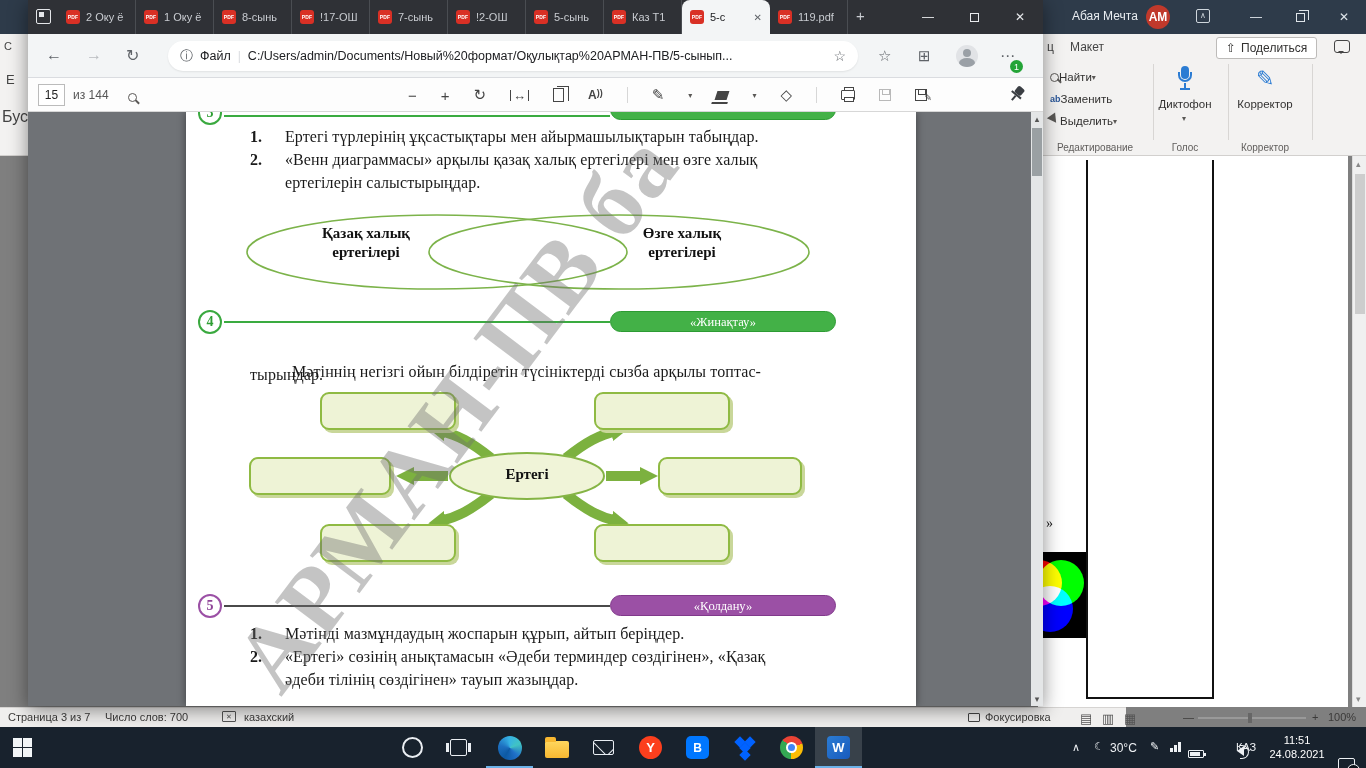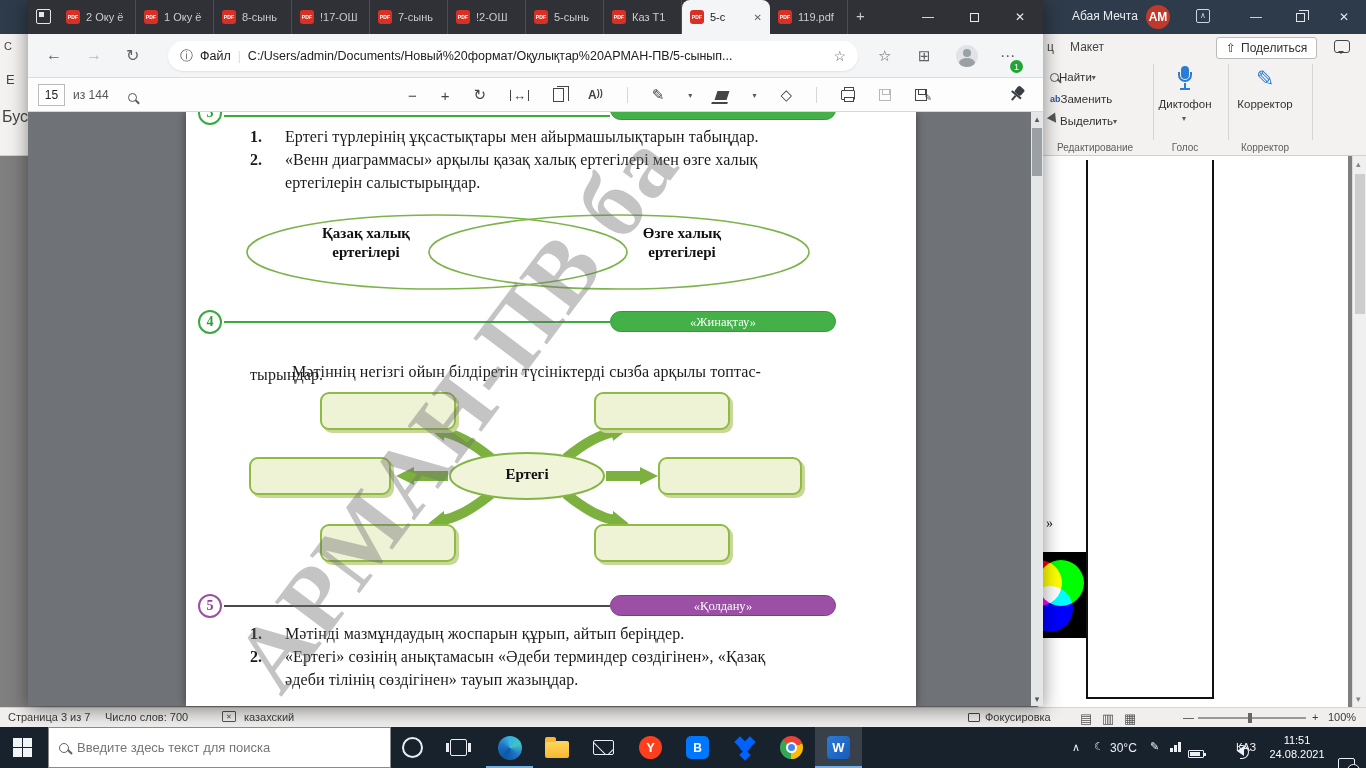--- a/index.html
+++ b/index.html
@@ -39,21 +39,21 @@
 
   .word-doc { left:0; top:156px; width:1366px; height:551px; background:#7f7f7f; overflow:hidden; }
   .wd-page { left:1038px; top:0; width:310px; height:551px; background:#ffffff; }
   .wd-line-v { width:1.6px; background:#111; }
   .wd-line-h { height:1.6px; background:#111; }
   .wd-scroll { right:0; top:0; width:14px; height:551px; background:#f0f0f0; border-left:1px solid #dcdcdc; }
   .wd-thumb { left:2px; top:18px; width:10px; height:140px; background:#cdcdcd; }
   .colorimg { left:1014px; top:396px; width:72px; height:86px; background:#000; overflow:hidden; }
   .colorimg span { position:absolute; width:46px; height:46px; border-radius:50%; mix-blend-mode:screen; }
 
-  .word-status { left:0; top:707px; width:1366px; height:20px; background:#f0efee; border-top:1px solid #d6d4d2; font-size:11px; color:#3b3a39; }
+  .word-status { left:0; top:707px; width:1126px; height:20px; background:#f0efee; border-top:1px solid #d6d4d2; font-size:11px; color:#3b3a39; }
   .ws-item { top:3px; }
   .viewic { font-size:13px; color:#555; }
   .focus-ic { display:inline-block; width:12px; height:9px; border:1.3px solid #444; border-radius:1px; margin-right:5px; vertical-align:-1px; }
   .proof-ic { display:inline-block; width:14px; height:11px; border:1.2px solid #555; border-radius:1px; font-size:7px; line-height:9px; text-align:center; color:#555; }
 
   
   .edge { left:28px; top:0; width:1015px; height:706px; box-shadow:0 4px 18px rgba(0,0,0,.45); }
   .e-tabs { left:0; top:0; width:100%; height:34px; background:#2f3136; }
   .winic { left:8px; top:9px; width:15px; height:15px; border:1.6px solid #e4e6e9; border-radius:2px; }
   .winic::after { content:""; position:absolute; left:2px; top:2px; width:5px; height:5px; background:#e4e6e9; }
@@ -444,24 +444,20 @@
     </div>
   </div>
 
   <div class="abs taskbar">
     <div class="abs startlogo">
         <span></span>
         <span></span>
         <span></span>
         <span></span>
       </div>
-    <div class="abs tsearch">
-      <span class="smag"></span>
-      <input type="text" placeholder="Введите здесь текст для поиска" style="">
-    </div>
     <div class="abs cortana"></div>
     <div class="abs taskview"></div>
 
     <div class="abs appslot run" style="left:486px;">
         <span class="edgeic"></span>
       </div>
     <div class="abs appslot" style="left:533px;">
         <span class="folder"></span>
       </div>
     <div class="abs appslot" style="left:580px;">

